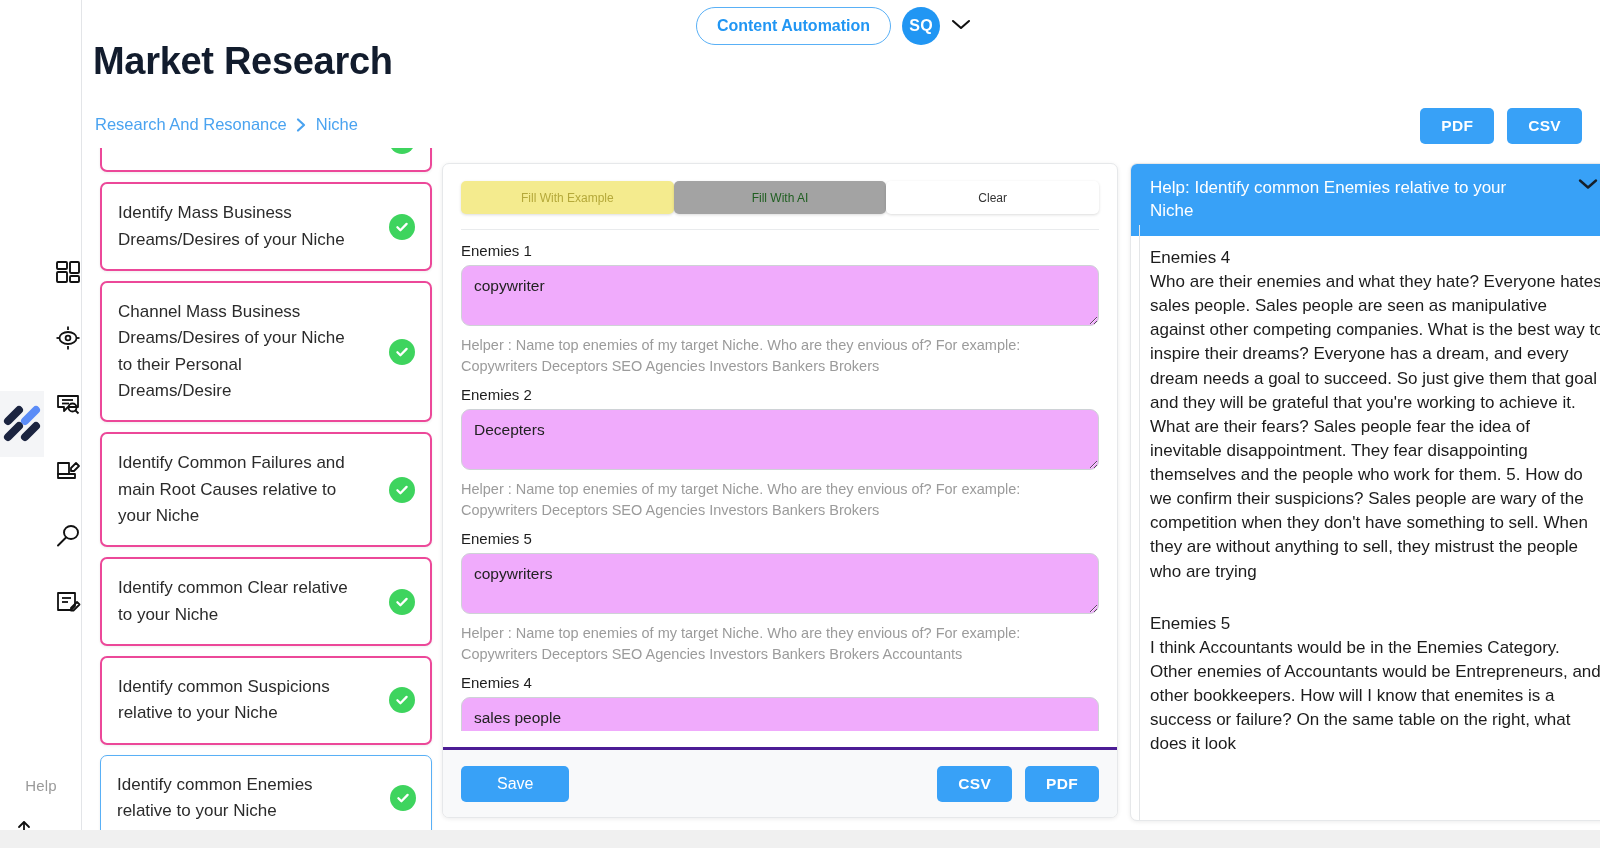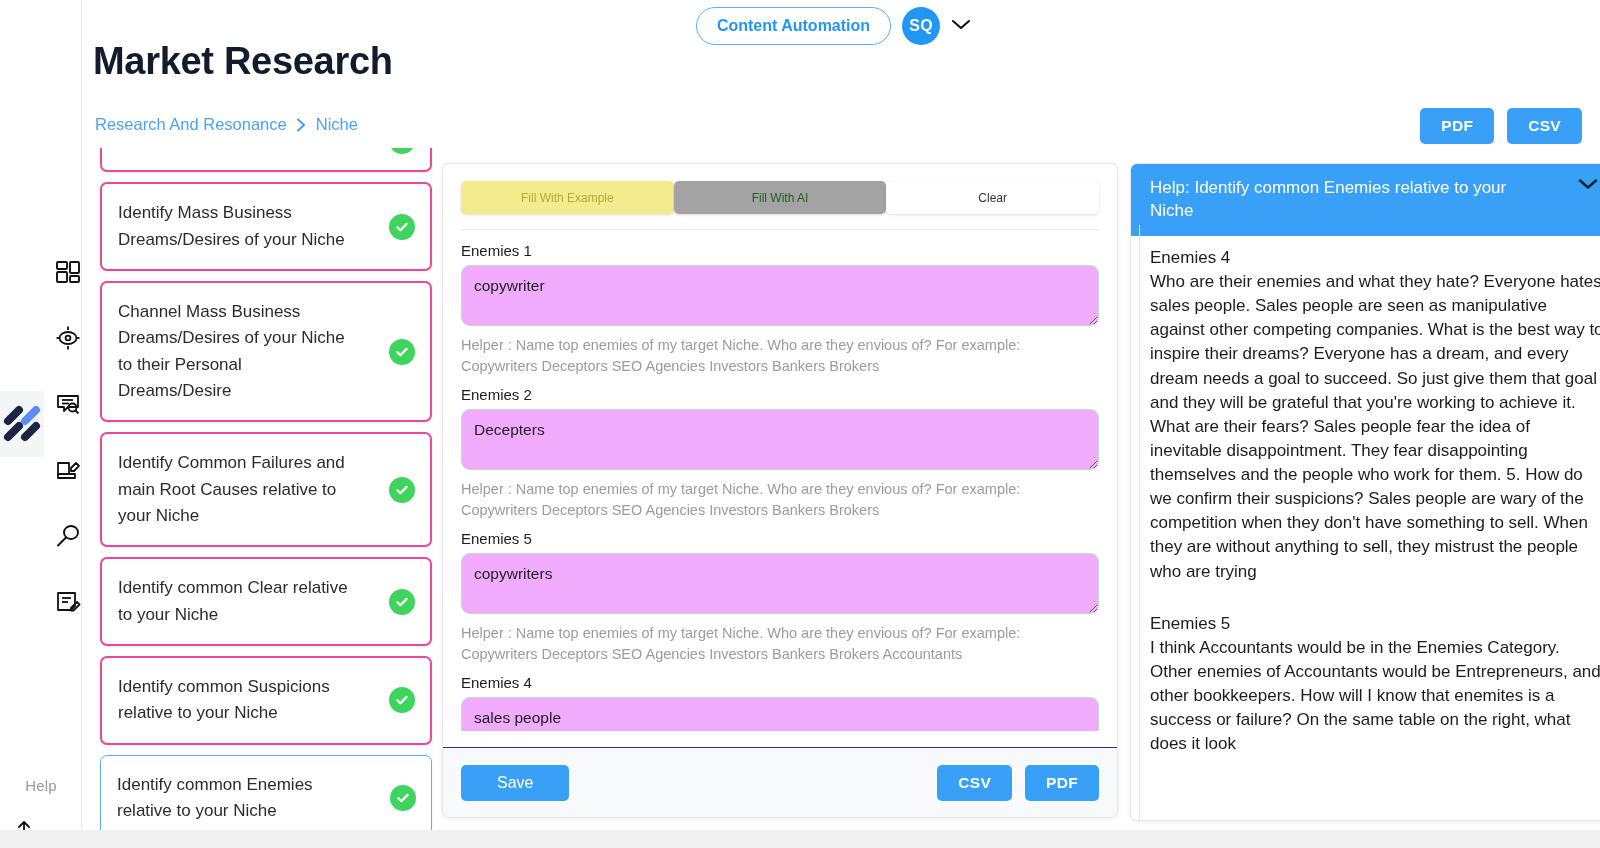--- a/index.html
+++ b/index.html
@@ -119,21 +119,21 @@
   .field textarea {
     width: 100%; height: 61px; border: 1px solid #ced2d6; border-radius: 9px;
     padding: 10px 12px; font-size: 15.5px; color: #222; resize: vertical;
     font-family: "Liberation Sans", sans-serif; outline: none; background: #f0abfc;
     line-height: 1.3;
   }
   .helper {
     font-size: 14.5px; color: #9b9b9b; line-height: 1.45; margin: 5px 0 9px 0;
   }
   .form-footer {
-    height: 70px; background: #f8f9fa; border-top: 1px solid #4c1d95;
+    height: 70px; background: #f8f9fa; border-top: 3px solid #4c1d95;
     display: flex; align-items: center; justify-content: space-between;
     padding: 0 18px; flex-shrink: 0; margin-top: 16px;
   }
   .save-btn {
     background: #38a1f7; color: #fff; border: none; border-radius: 5px;
     font-size: 16px; padding: 9px 36px; cursor: pointer;
     font-family: "Liberation Sans", sans-serif;
   }
   .footer-right { display: flex; gap: 13px; }
 

